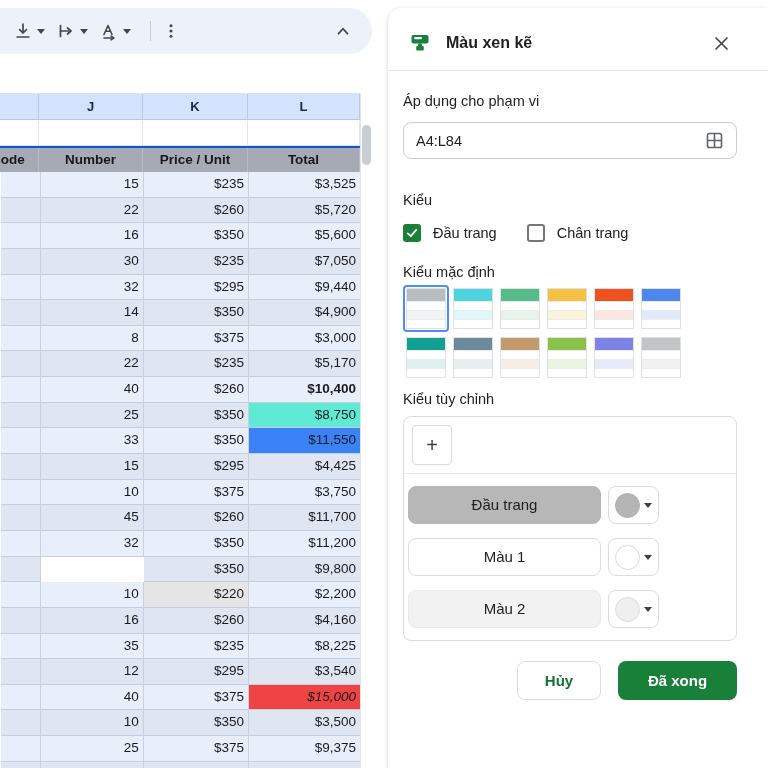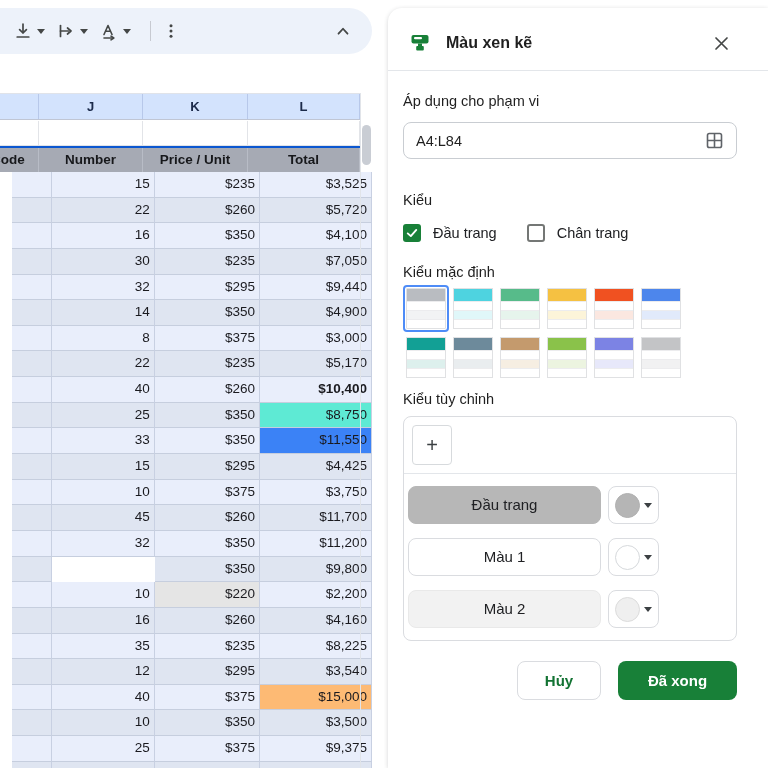--- a/index.html
+++ b/index.html
@@ -24,21 +24,21 @@
   .blankrow { position:absolute; left:0; top:121px; width:360px; height:25px; display:flex; overflow:hidden; }
   .blankrow .bc { height:100%; background:#fff; border-right:1px solid #e2e4e8; border-bottom:1px solid #e2e4e8; }
 
   .tablehead { position:absolute; left:0; top:146px; width:360px; height:26px; display:flex; overflow:hidden;
                border-top:2px solid #0b57d0; }
   .tablehead .hc { height:100%; border-right:1px solid #b8bcc6; color:#17181b; font-size:13.5px; font-weight:600;
                    text-align:center; line-height:24px; white-space:nowrap; }
   .hc.c0 { position:relative; }
   .hc.c0 span { position:absolute; left:-9px; top:0; line-height:24px; }
 
-  #rows { position:absolute; left:12px; top:172px; width:360px; height:596px; overflow:hidden; }
+  #rows { position:absolute; left:1px; top:172px; width:360px; height:596px; overflow:hidden; }
   .srow { display:flex; width:360px; height:25.65px; overflow:hidden; }
   .srow .cell { height:100%; border-right:1px solid #c8d0e2; border-bottom:1px solid #c6cede;
                 font-size:13.5px; color:#1a1a1f; text-align:right; padding-right:4px; line-height:24.6px;
                 white-space:nowrap; overflow:hidden; }
   .c0 { width:43px; } .c1 { width:113px; } .c2 { width:115px; } .c3 { width:112px; flex:none; }
   .sheet-edge { position:absolute; left:360px; top:93px; width:1px; height:675px; background:#e1e4e9; }
   .vthumb { position:absolute; left:362px; top:125px; width:9px; height:40px; border-radius:5px; background:#c9cdd4; cursor:pointer; }
 
   
   .panel { position:absolute; left:388px; top:8px; width:380px; height:760px; background:#fff;
@@ -171,21 +171,21 @@
         <div class="srow">
           <div class="cell c0" style="background: rgb(223, 229, 241);"></div>
           <div class="cell c1" style="background: rgb(223, 229, 241);">22</div>
           <div class="cell c2" style="background: rgb(223, 229, 241);">$260</div>
           <div class="cell c3" style="background: rgb(223, 229, 241);">$5,720</div>
         </div>
         <div class="srow">
           <div class="cell c0" style="background: rgb(233, 238, 251);"></div>
           <div class="cell c1" style="background: rgb(233, 238, 251);">16</div>
           <div class="cell c2" style="background: rgb(233, 238, 251);">$350</div>
-          <div class="cell c3" style="background: rgb(233, 238, 251);">$4,100</div>
+          <div class="cell c3" style="background: rgb(233, 238, 251);">$5,600</div>
         </div>
         <div class="srow">
           <div class="cell c0" style="background: rgb(223, 229, 241);"></div>
           <div class="cell c1" style="background: rgb(223, 229, 241);">30</div>
           <div class="cell c2" style="background: rgb(223, 229, 241);">$235</div>
           <div class="cell c3" style="background: rgb(223, 229, 241);">$7,050</div>
         </div>
         <div class="srow">
           <div class="cell c0" style="background: rgb(233, 238, 251);"></div>
           <div class="cell c1" style="background: rgb(233, 238, 251);">32</div>
@@ -279,21 +279,21 @@
         <div class="srow">
           <div class="cell c0" style="background: rgb(223, 229, 241);"></div>
           <div class="cell c1" style="background: rgb(223, 229, 241);">12</div>
           <div class="cell c2" style="background: rgb(223, 229, 241);">$295</div>
           <div class="cell c3" style="background: rgb(223, 229, 241);">$3,540</div>
         </div>
         <div class="srow">
           <div class="cell c0" style="background: rgb(233, 238, 251);"></div>
           <div class="cell c1" style="background: rgb(233, 238, 251);">40</div>
           <div class="cell c2" style="background: rgb(233, 238, 251);">$375</div>
-          <div class="cell c3" style="background: #fdba74;">$15,000</div>
+          <div class="cell c3" style="background: #ef4444; font-style: italic;">$15,000</div>
         </div>
         <div class="srow">
           <div class="cell c0" style="background: rgb(223, 229, 241);"></div>
           <div class="cell c1" style="background: rgb(223, 229, 241);">10</div>
           <div class="cell c2" style="background: rgb(223, 229, 241);">$350</div>
           <div class="cell c3" style="background: rgb(223, 229, 241);">$3,500</div>
         </div>
         <div class="srow">
           <div class="cell c0" style="background: rgb(233, 238, 251);"></div>
           <div class="cell c1" style="background: rgb(233, 238, 251);">25</div>

